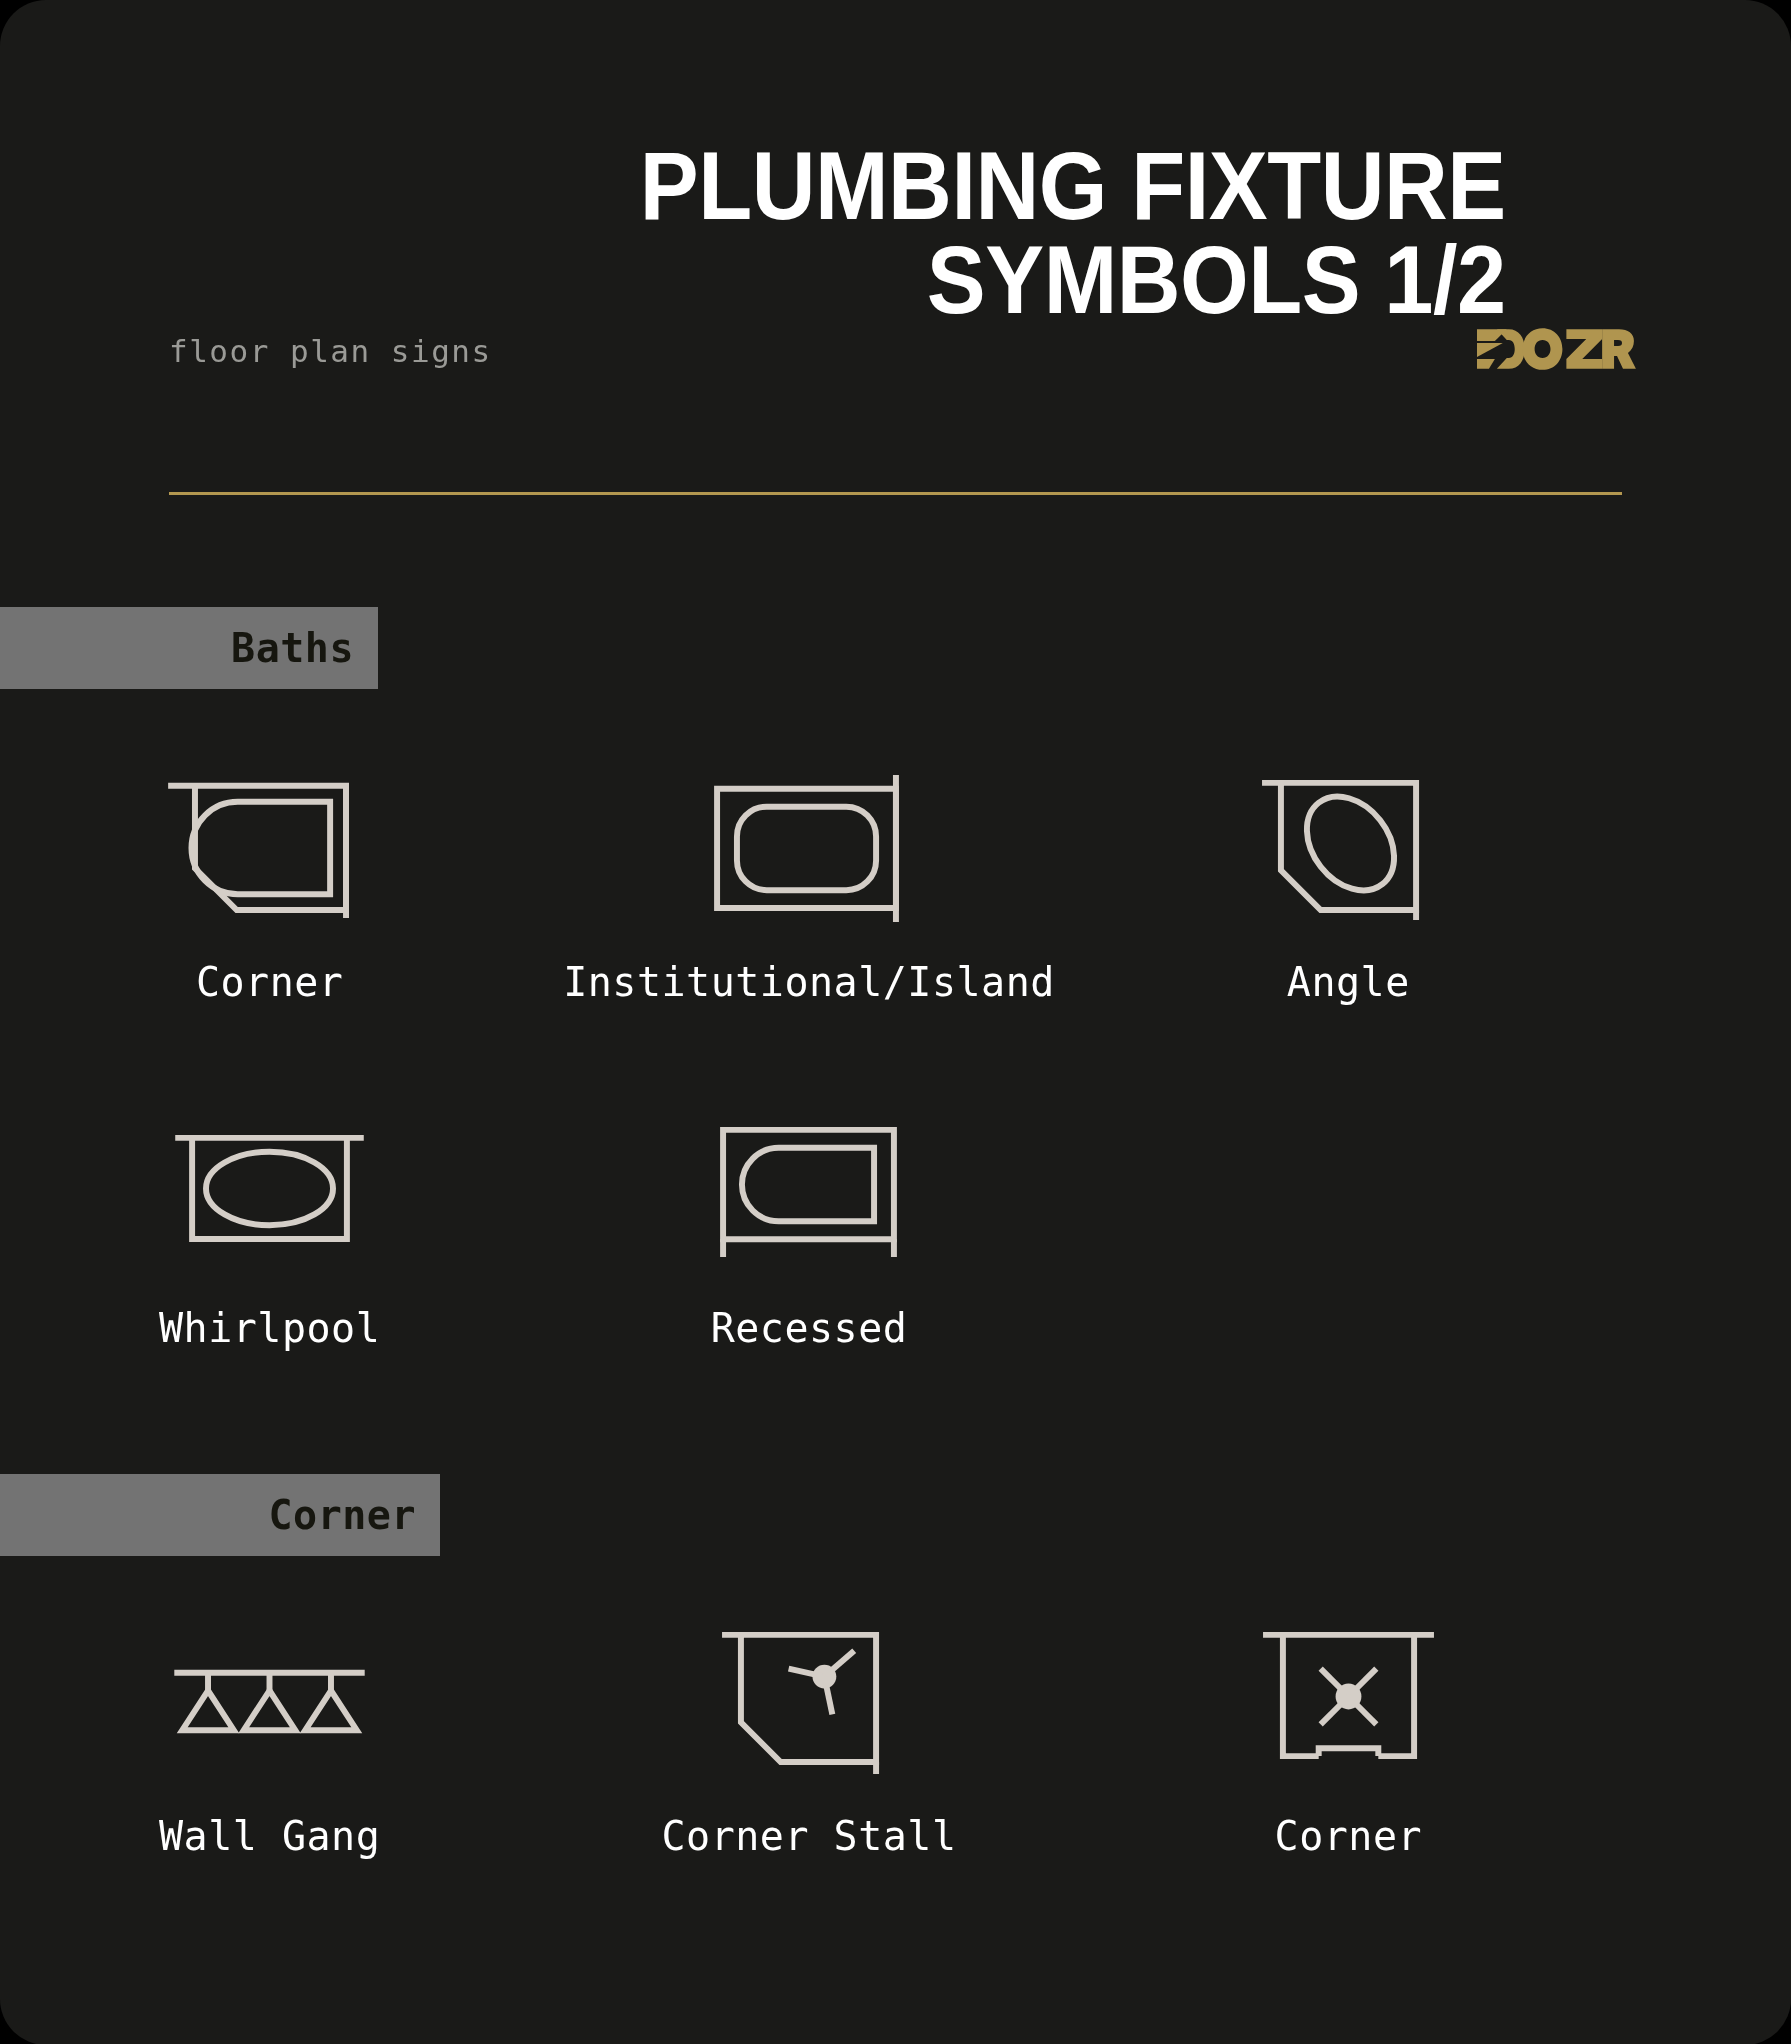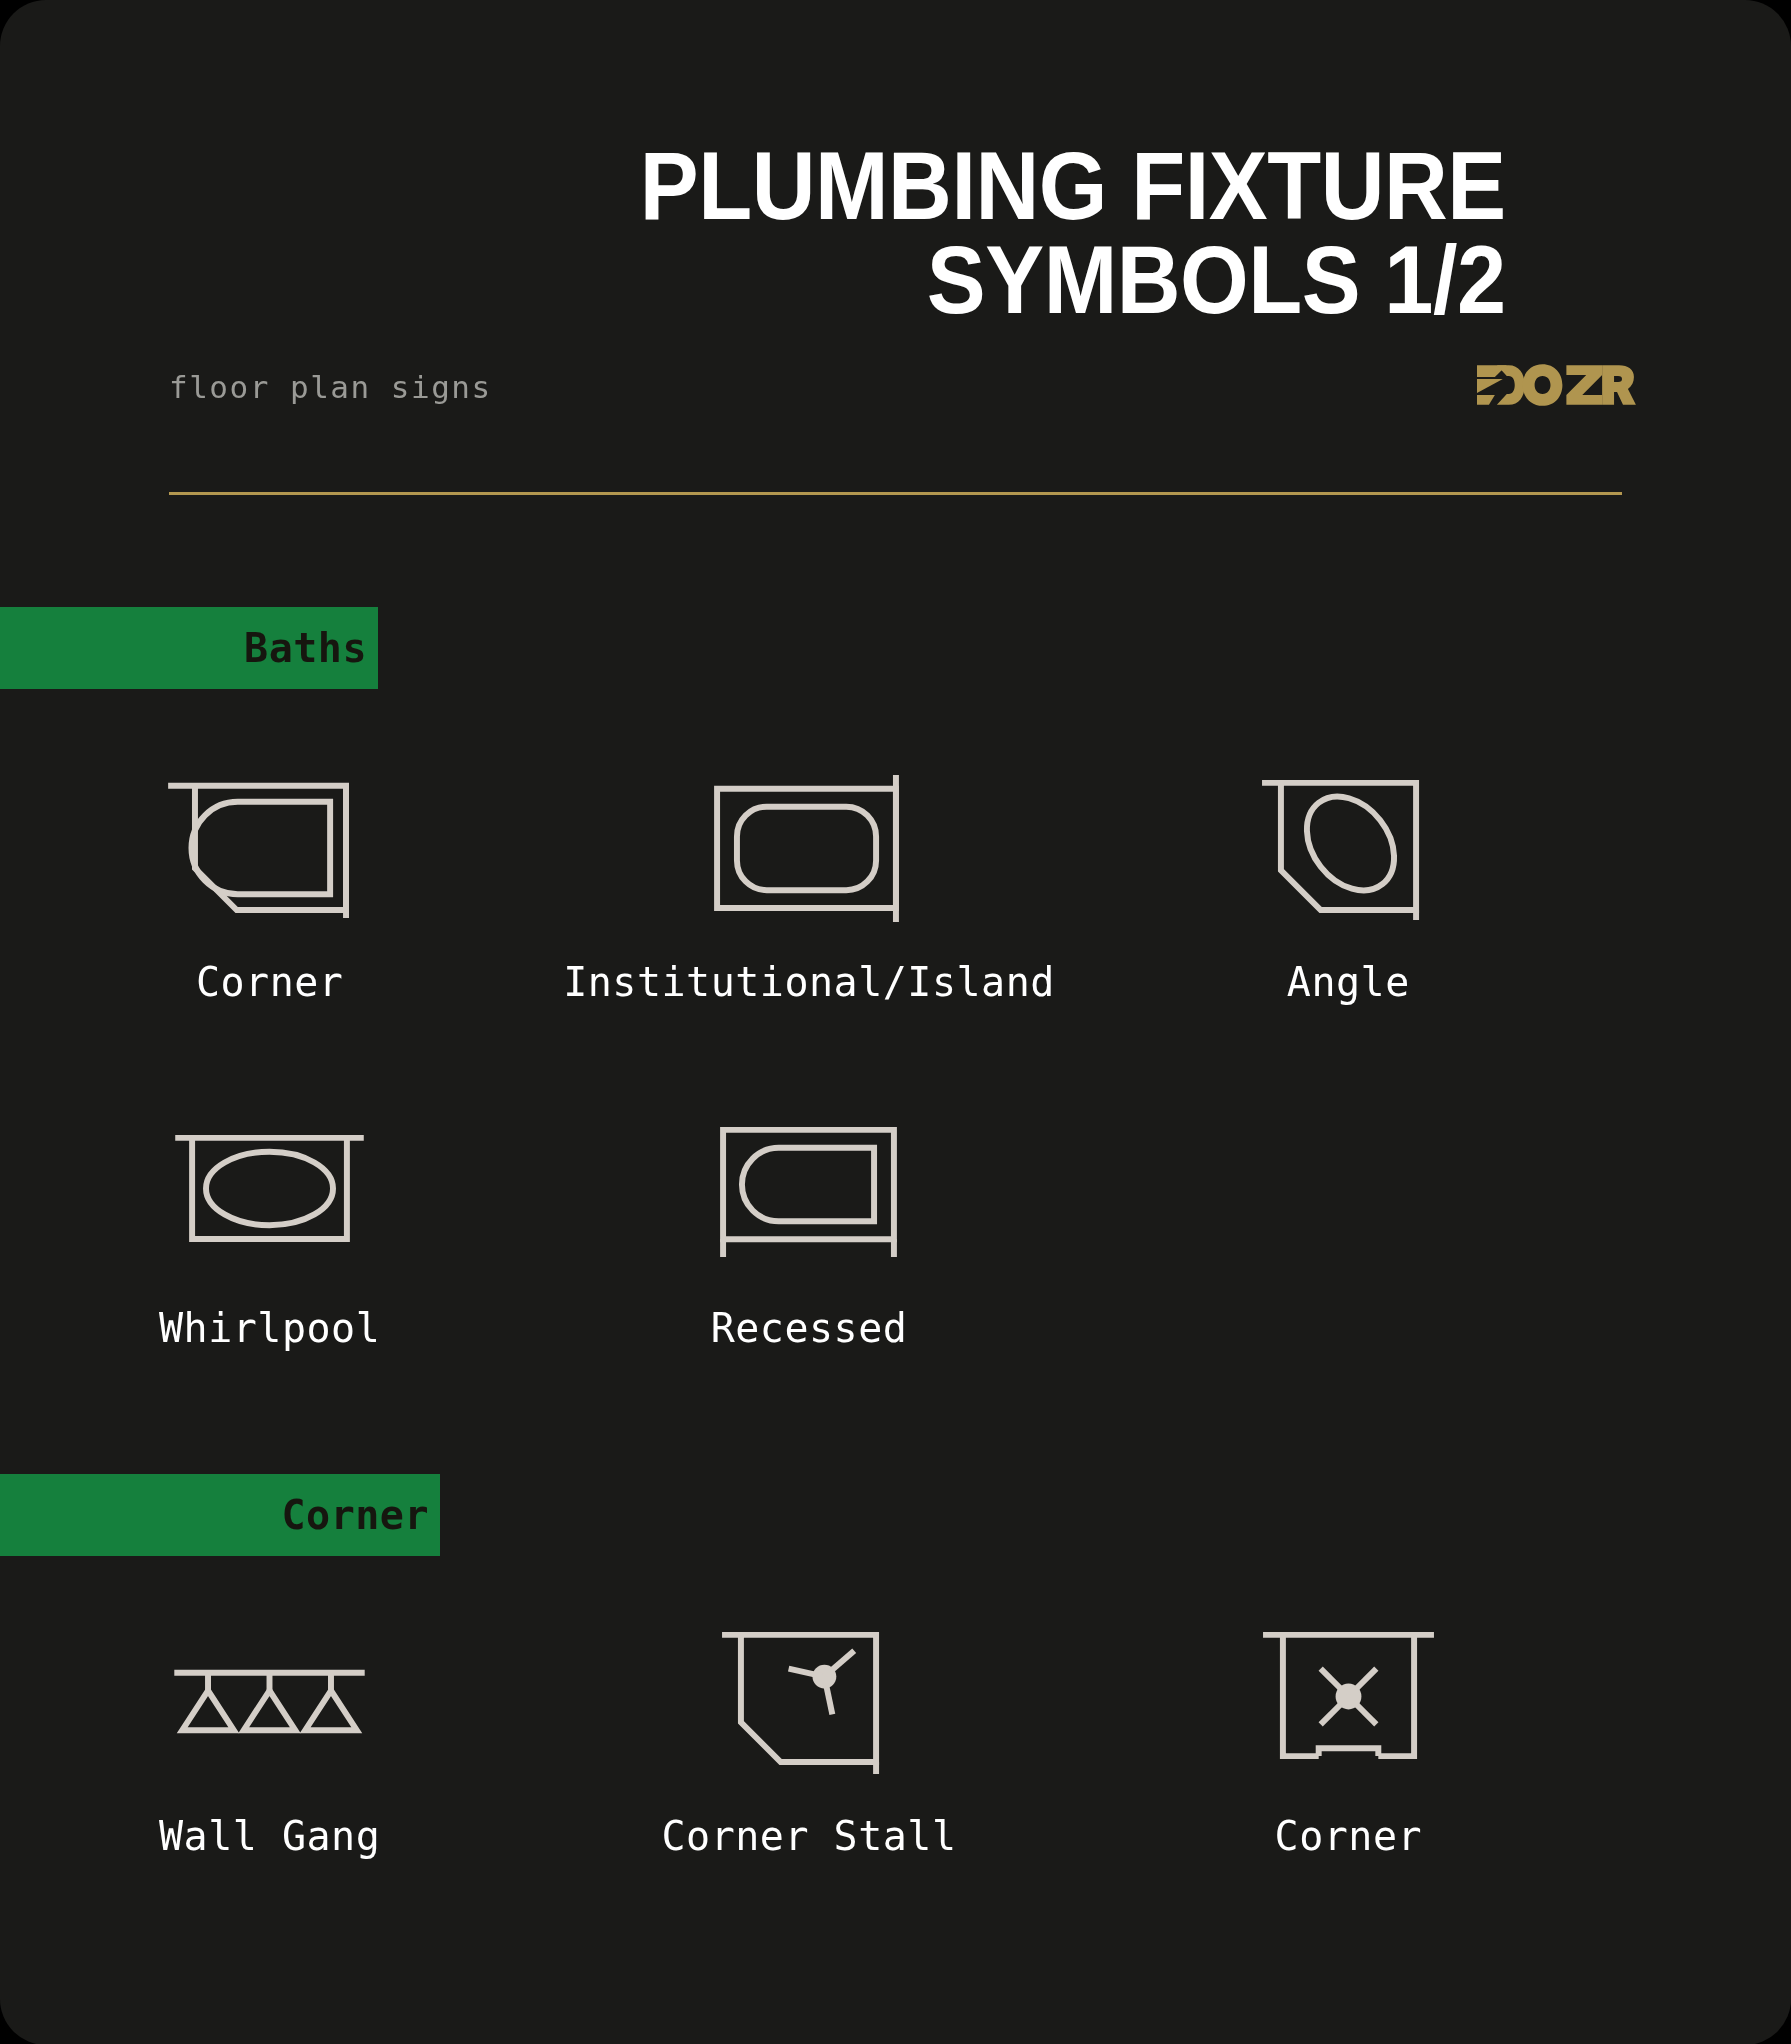--- a/index.html
+++ b/index.html
@@ -42,21 +42,20 @@
     line-height: 0.98;
     letter-spacing: -0.5px;
     color: #ffffff;
     margin: 0;
     transform: scaleX(0.92);
     transform-origin: left top;
     white-space: pre-line;
   }
   .subtitle-row {
     position: relative;
-    margin-top: 36px;
     height: 56px;
   }
   .subtitle {
     font-family: "DejaVu Sans Mono", monospace;
     font-size: 31px;
     letter-spacing: 1.5px;
     color: #9a9a96;
     position: absolute;
     left: 0;
     top: 6px;
@@ -75,25 +74,25 @@
     width: 1453px;
     height: 3px;
     background: #b3974f;
   }
 
   
   .section-badge {
     position: absolute;
     left: 0;
     height: 82px;
-    background: #15803d;
+    background: #737373;
     display: flex;
     align-items: center;
     justify-content: flex-end;
-    padding-right: 11px;
+    padding-right: 24px;
     box-sizing: border-box;
   }
   .section-badge span {
     font-family: "DejaVu Sans Mono", monospace;
     font-weight: 700;
     font-size: 40px;
     letter-spacing: 0.5px;
     color: #16160f;
   }
   #badge-baths { top: 607px; width: 378px; }

